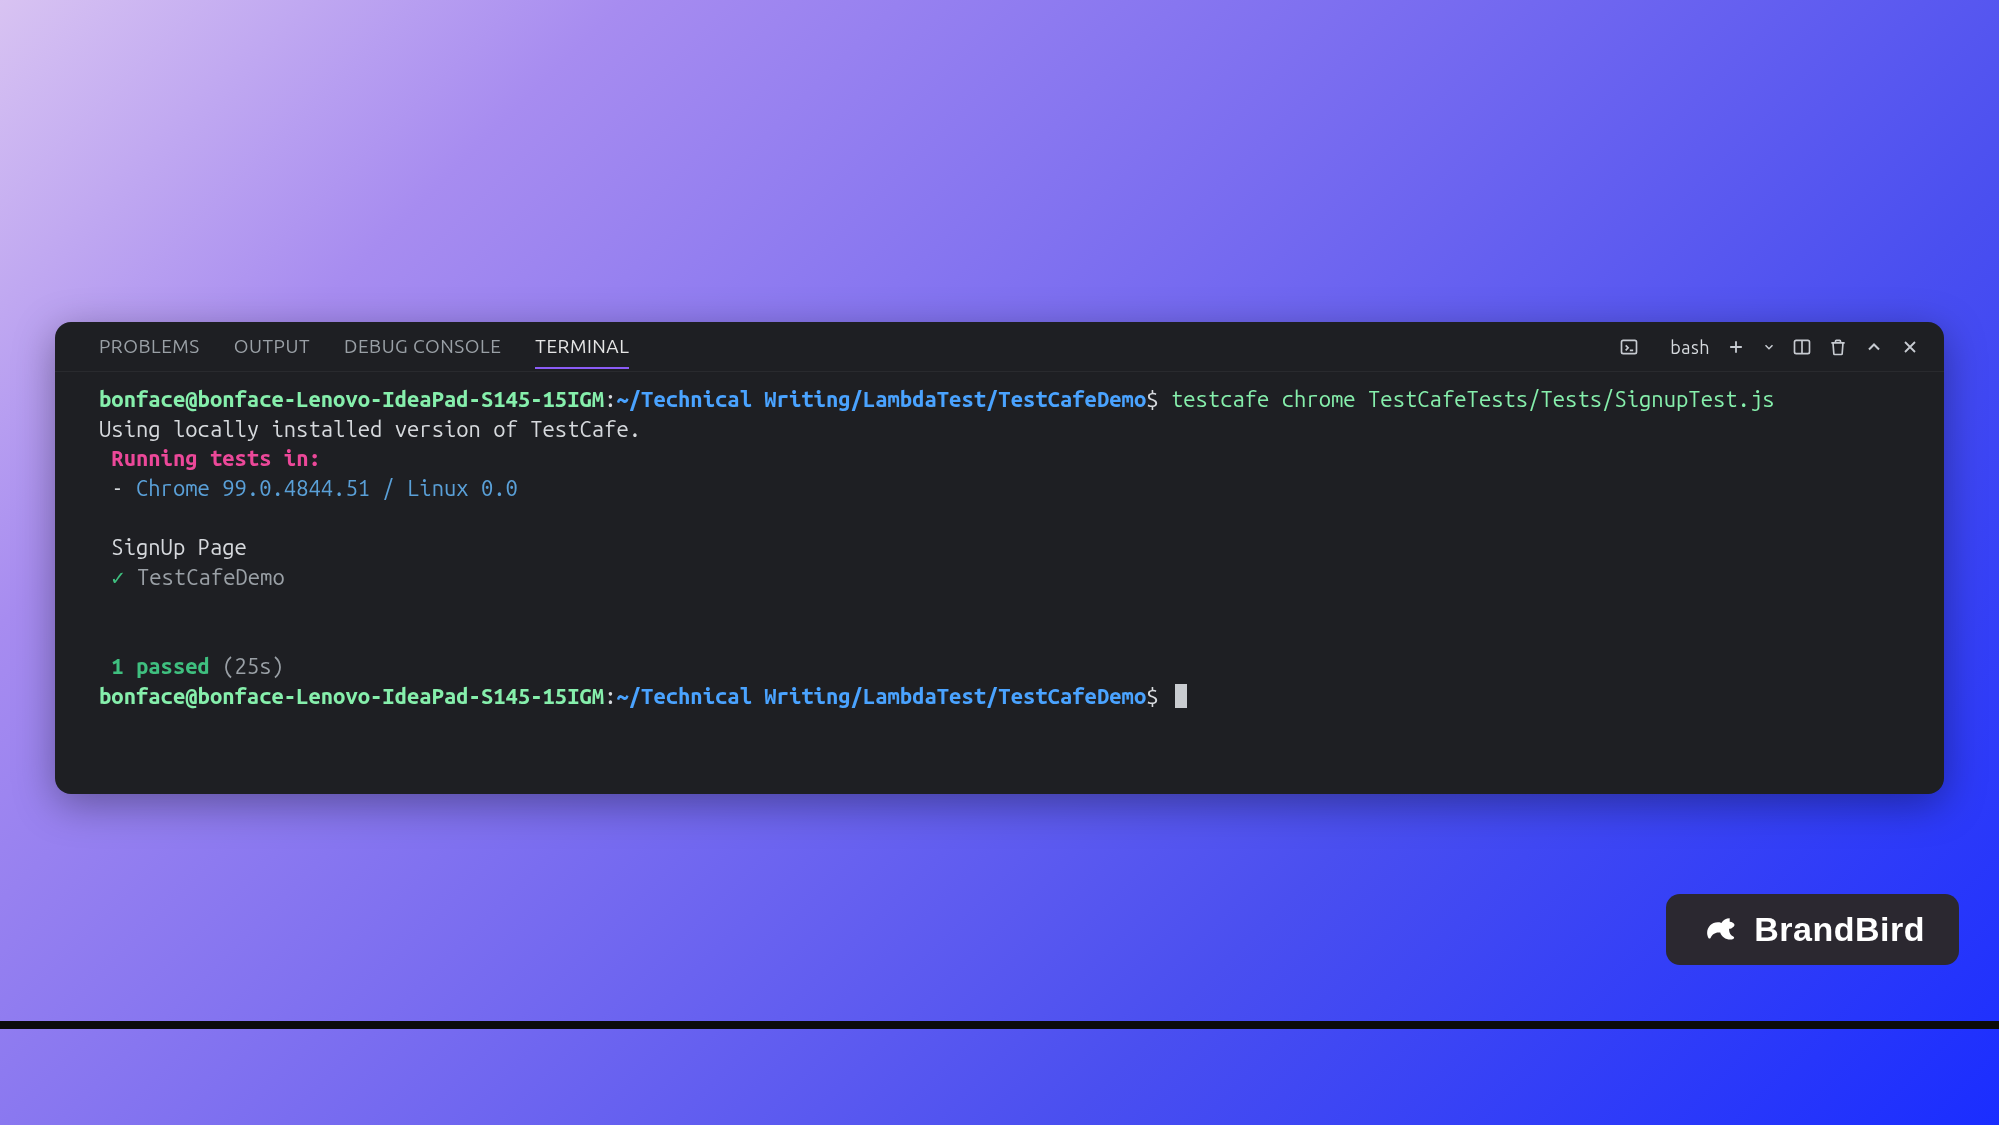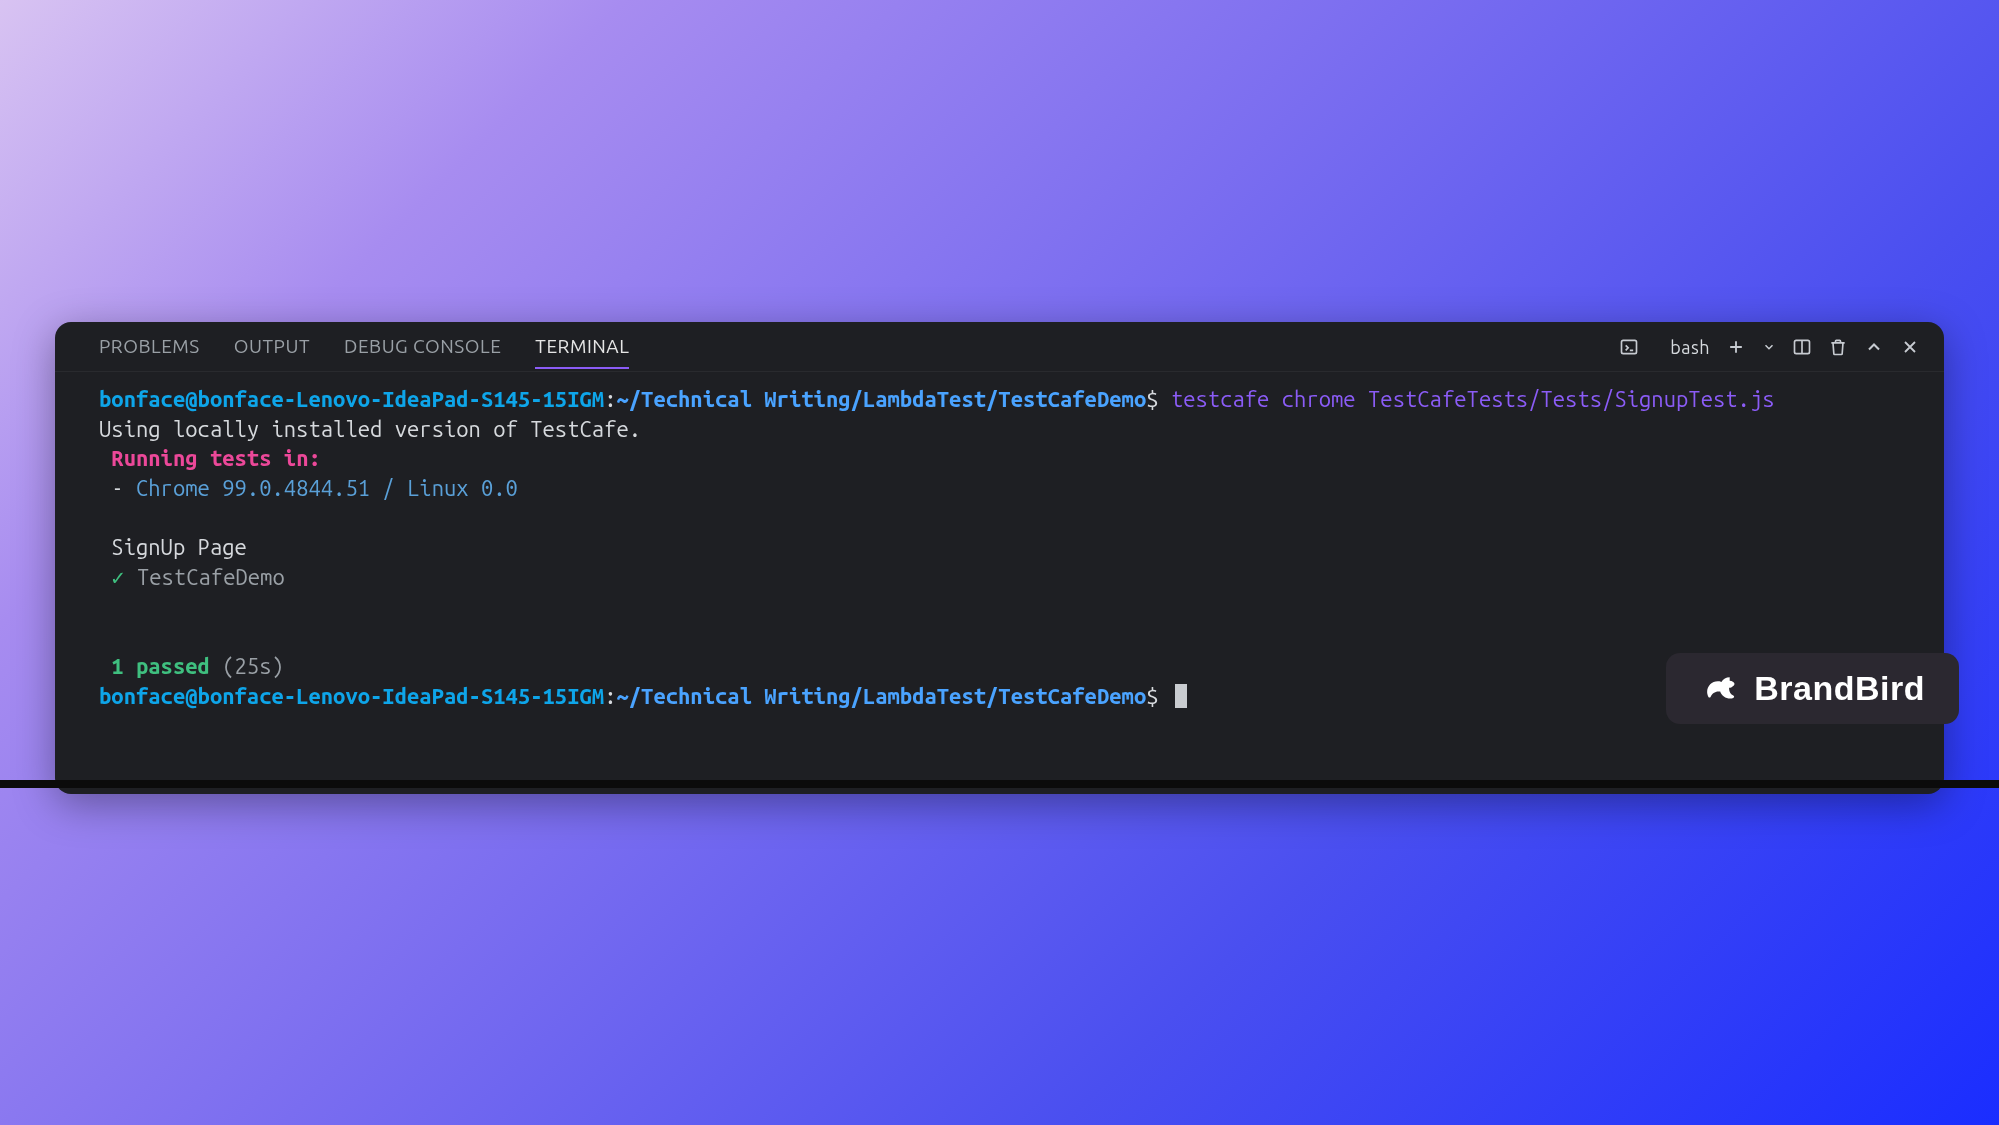--- a/index.html
+++ b/index.html
@@ -8,21 +8,21 @@
     font-family: "Ubuntu Mono", "DejaVu Sans Mono", "Consolas", monospace;
     background: linear-gradient(135deg, #d8c3f2 0%, #a78cf0 20%, #7a6df0 45%, #4a4ff0 70%, #1a2dff 100%);
     min-height: 100vh;
     position: relative;
     overflow: hidden;
   }
 
   .page {
     position: relative;
     width: 1999px;
-    height: 788px;
+    height: 1029px;
     transform-origin: top left;
   }
 
   
   .panel {
     position: absolute;
     left: 55px;
     top: 322px;
     width: 1889px;
     height: 472px;
@@ -77,24 +77,24 @@
     flex: 1;
     padding: 12px 28px 20px 44px;
     font-size: 22px;
     line-height: 1.35;
     color: #d6d9dd;
     white-space: pre-wrap;
     word-break: break-all;
     font-family: "Ubuntu Mono", "DejaVu Sans Mono", monospace;
   }
 
-  .c-user   { color: #0ea5e9; font-weight: bold; }
+  .c-user   { color: #86efac; font-weight: bold; }
   .c-colon  { color: #d6d9dd; }
   .c-path   { color: #4aa3ff; font-weight: bold; }
-  .c-cmd    { color: #8b5cf6; }
+  .c-cmd    { color: #86efac; }
   .c-dim    { color: #d6d9dd; }
   .c-bold   { color: #ec4899; font-weight: bold; }
   .c-link   { color: #5aa0d8; }
   .c-green  { color: #3fbf7f; }
   .c-gray   { color: #9aa0a6; }
 
   .cursor {
     display: inline-block;
     width: 12px; height: 24px;
     background: #c9ccd0;

